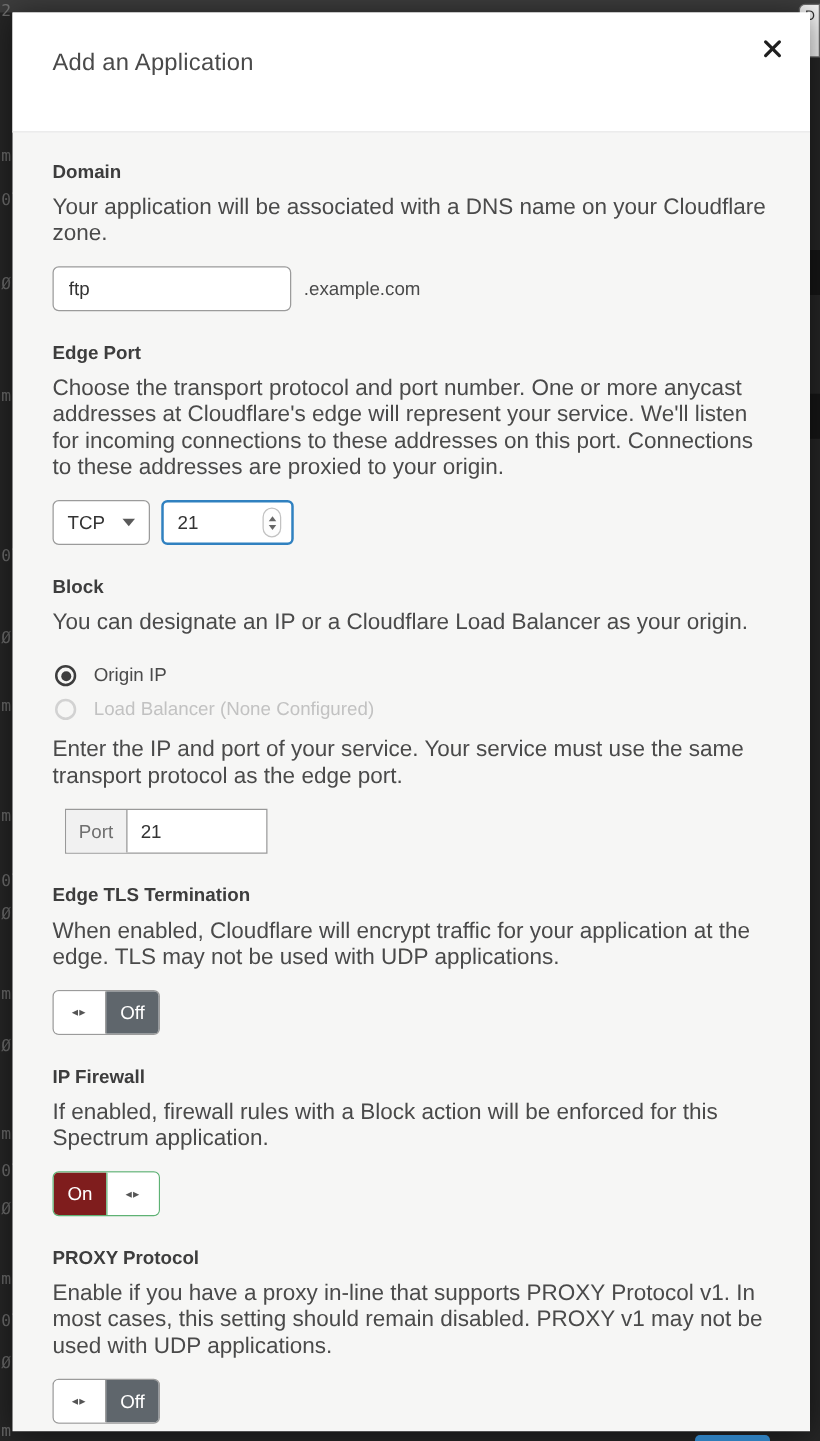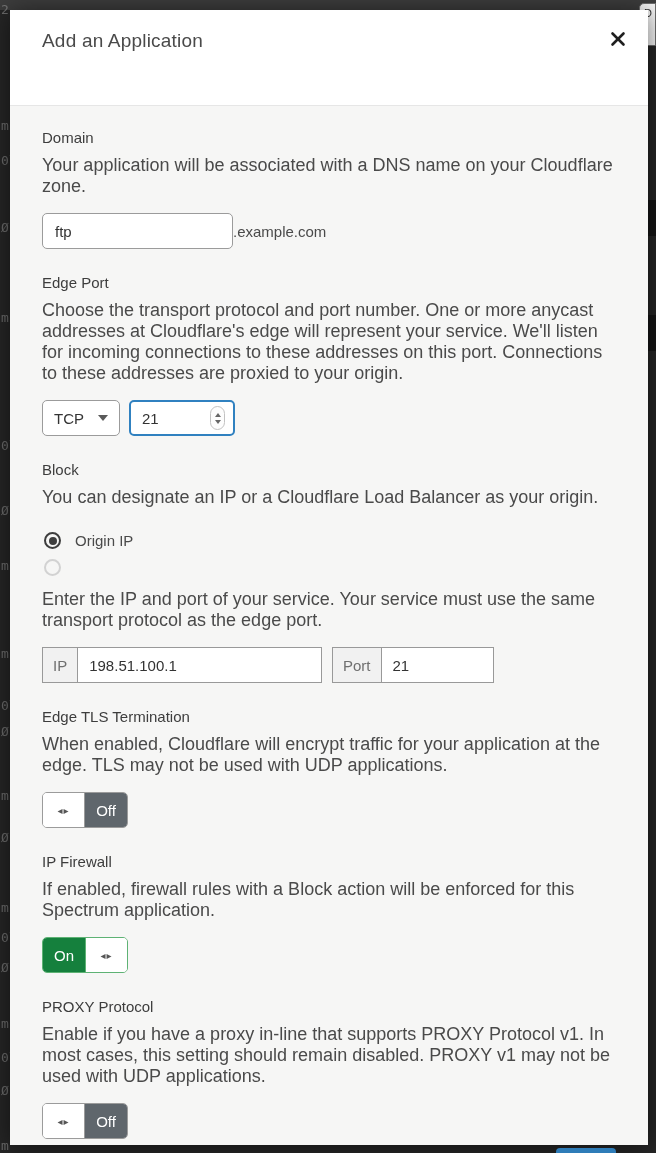--- a/index.html
+++ b/index.html
@@ -27,40 +27,40 @@
   
   .modal {
     position:absolute; left:10px; top:10px; width:638px; height:1135px;
     background:#f6f6f5; box-shadow:0 2px 24px rgba(0,0,0,.55);
   }
   .modal-header {
     position:relative; height:96px; background:#ffffff;
     border-bottom:1px solid #e6e6e6;
   }
   .modal-title {
-    position:absolute; left:32px; top:20px;
+    position:absolute; left:32px; top:30px;
     font-size:19px; color:#4a4a4a; letter-spacing:.2px;
   }
   .close-btn {
     position:absolute; right:21px; top:20px; width:18px; height:18px;
     cursor:pointer; background:none; border:none; padding:0;
   }
   .modal-body { padding:23px 32px 0; }
   
   .section { margin-bottom:25px; }
-  .section-heading { font-size:15px; font-weight:normal; color:#3d3d3d; margin-bottom:9px; }
+  .section-heading { font-size:15px; font-weight:bold; color:#3d3d3d; margin-bottom:9px; }
   .section-desc { font-size:18px; color:#4a4a4a; line-height:21px; margin-bottom:16px; }
   .control-row { display:flex; align-items:center; }
   
   .domain-input {
     width:191px; height:36px; border:1px solid #9b9b9b; border-radius:5px;
     background:#fff; padding:0 12px; font-size:15px; color:#333;
     font-family:"Liberation Sans", sans-serif; outline:none;
   }
-  .domain-suffix { font-size:15px; color:#4a4a4a; }
+  .domain-suffix { font-size:15px; color:#4a4a4a; margin-left:10px; }
   
   .select-box {
     width:78px; height:36px; border:1px solid #9b9b9b; border-radius:5px;
     background:#fff; display:flex; align-items:center; justify-content:space-between;
     padding:0 11px; font-size:15px; color:#333; cursor:pointer;
   }
   .chevron-down { width:0; height:0; border-left:5px solid transparent;
     border-right:5px solid transparent; border-top:6px solid #5a5a5a; }
   .number-box {
     width:106px; height:36px; border:2px solid #3081c0; border-radius:5px;
@@ -92,21 +92,21 @@
   .input-group .ig-value { display:flex; align-items:center; padding:0 11px; font-size:15px; color:#333; }
   .ip-group { width:280px; }
   .port-group { width:162px; margin-left:10px; }
   
   .toggle { display:inline-flex; height:36px; border-radius:5px; overflow:hidden; cursor:pointer; }
   .toggle .seg { width:42px; display:flex; align-items:center; justify-content:center; font-size:15px; }
   .toggle.off { border:1px solid #9b9b9b; }
   .toggle.off .handle { background:#fff; border-right:1px solid #9b9b9b; }
   .toggle.off .state { background:#5f666c; color:#fff; }
   .toggle.on { border:1px solid #5eb274; }
-  .toggle.on .state { background:#15803d; color:#fff; }
+  .toggle.on .state { background:#7f1d1d; color:#fff; }
   .toggle.on .handle { background:#fff; border-left:1px solid #5eb274; }
   .arrows { font-family:"DejaVu Sans", sans-serif; font-size:10px; color:#555; letter-spacing:1px; }
   
   .footer { display:flex; justify-content:flex-end; margin-top:9px; }
   .add-btn {
     min-width:60px; height:31px; background:#2e7cb8; color:#0f172a; border:none;
     border-radius:4px; font-size:15px; font-family:"Liberation Sans", sans-serif;
     padding:0 14px; cursor:pointer;
   }
 </style>
@@ -184,27 +184,24 @@
       <div class="section-heading">Block</div>
       <div class="section-desc" style="margin-bottom:24px;">You can designate an IP or a Cloudflare Load Balancer as your origin.</div>
       <div class="radio-row">
         <span class="radio-outer">
           <span class="radio-dot"></span>
         </span>
         <span class="radio-label">Origin IP</span>
       </div>
       <div class="radio-row">
         <span class="radio-outer disabled"></span>
+        <span class="radio-label disabled">Load Balancer (None Configured)</span>
       </div>
       <div class="section-desc origin-desc2">Enter the IP and port of your service. Your service must use the same transport protocol as the edge port.</div>
       <div class="control-row">
-        <div class="input-group ip-group">
-          <span class="addon">IP</span>
-          <span class="ig-value">198.51.100.1</span>
-        </div>
         <div class="input-group port-group">
           <span class="addon">Port</span>
           <span class="ig-value">21</span>
         </div>
       </div>
     </div>
 
     <div class="section">
       <div class="section-heading">Edge TLS Termination</div>
       <div class="section-desc">When enabled, Cloudflare will encrypt traffic for your application at the edge. TLS may not be used with UDP applications.</div>

